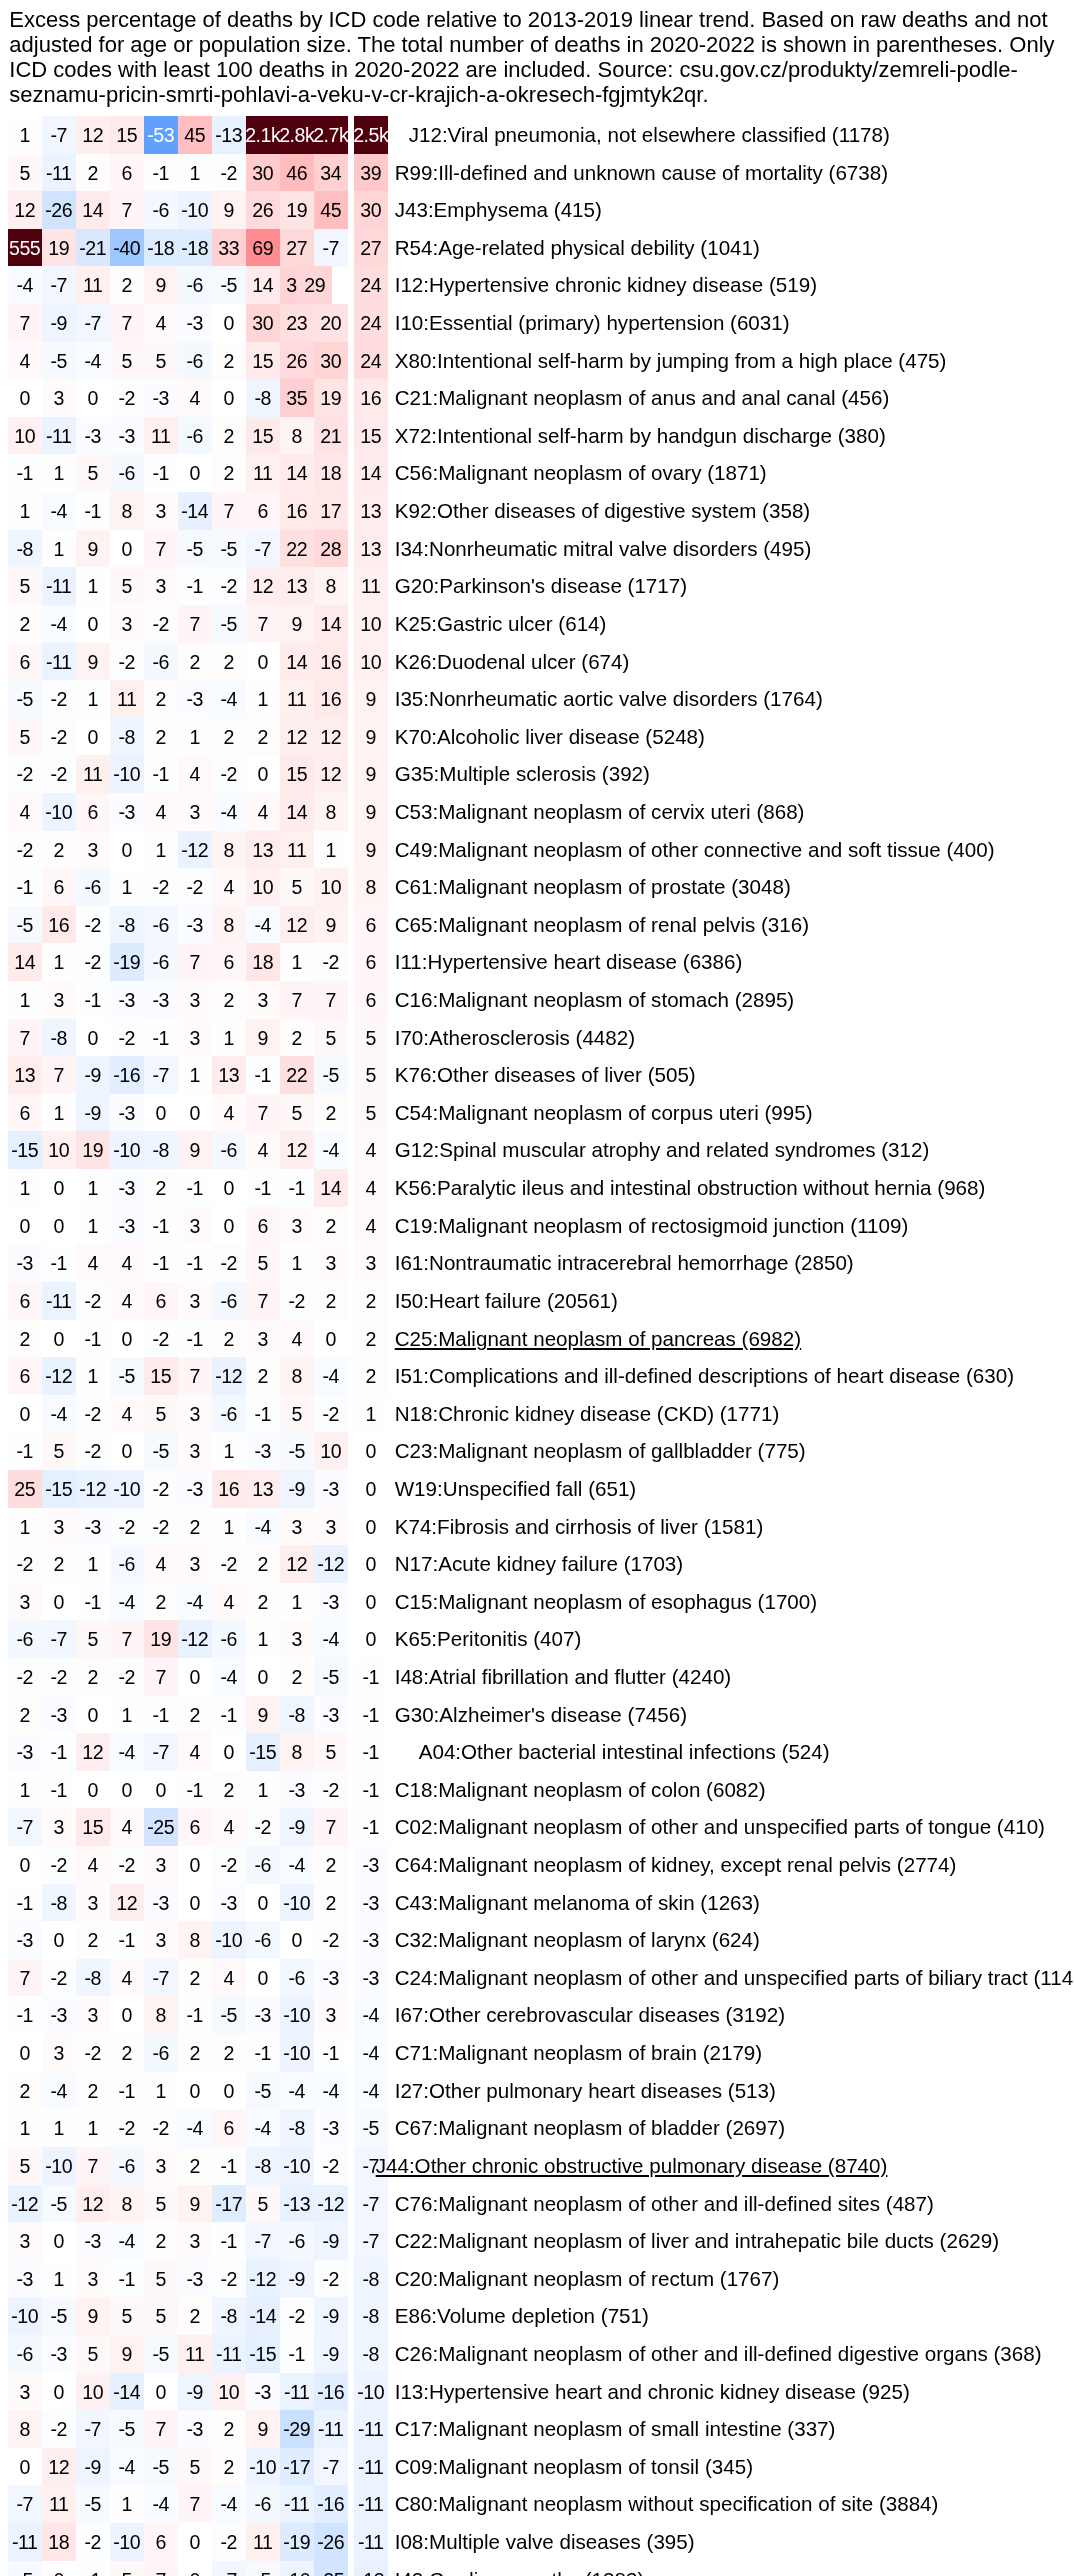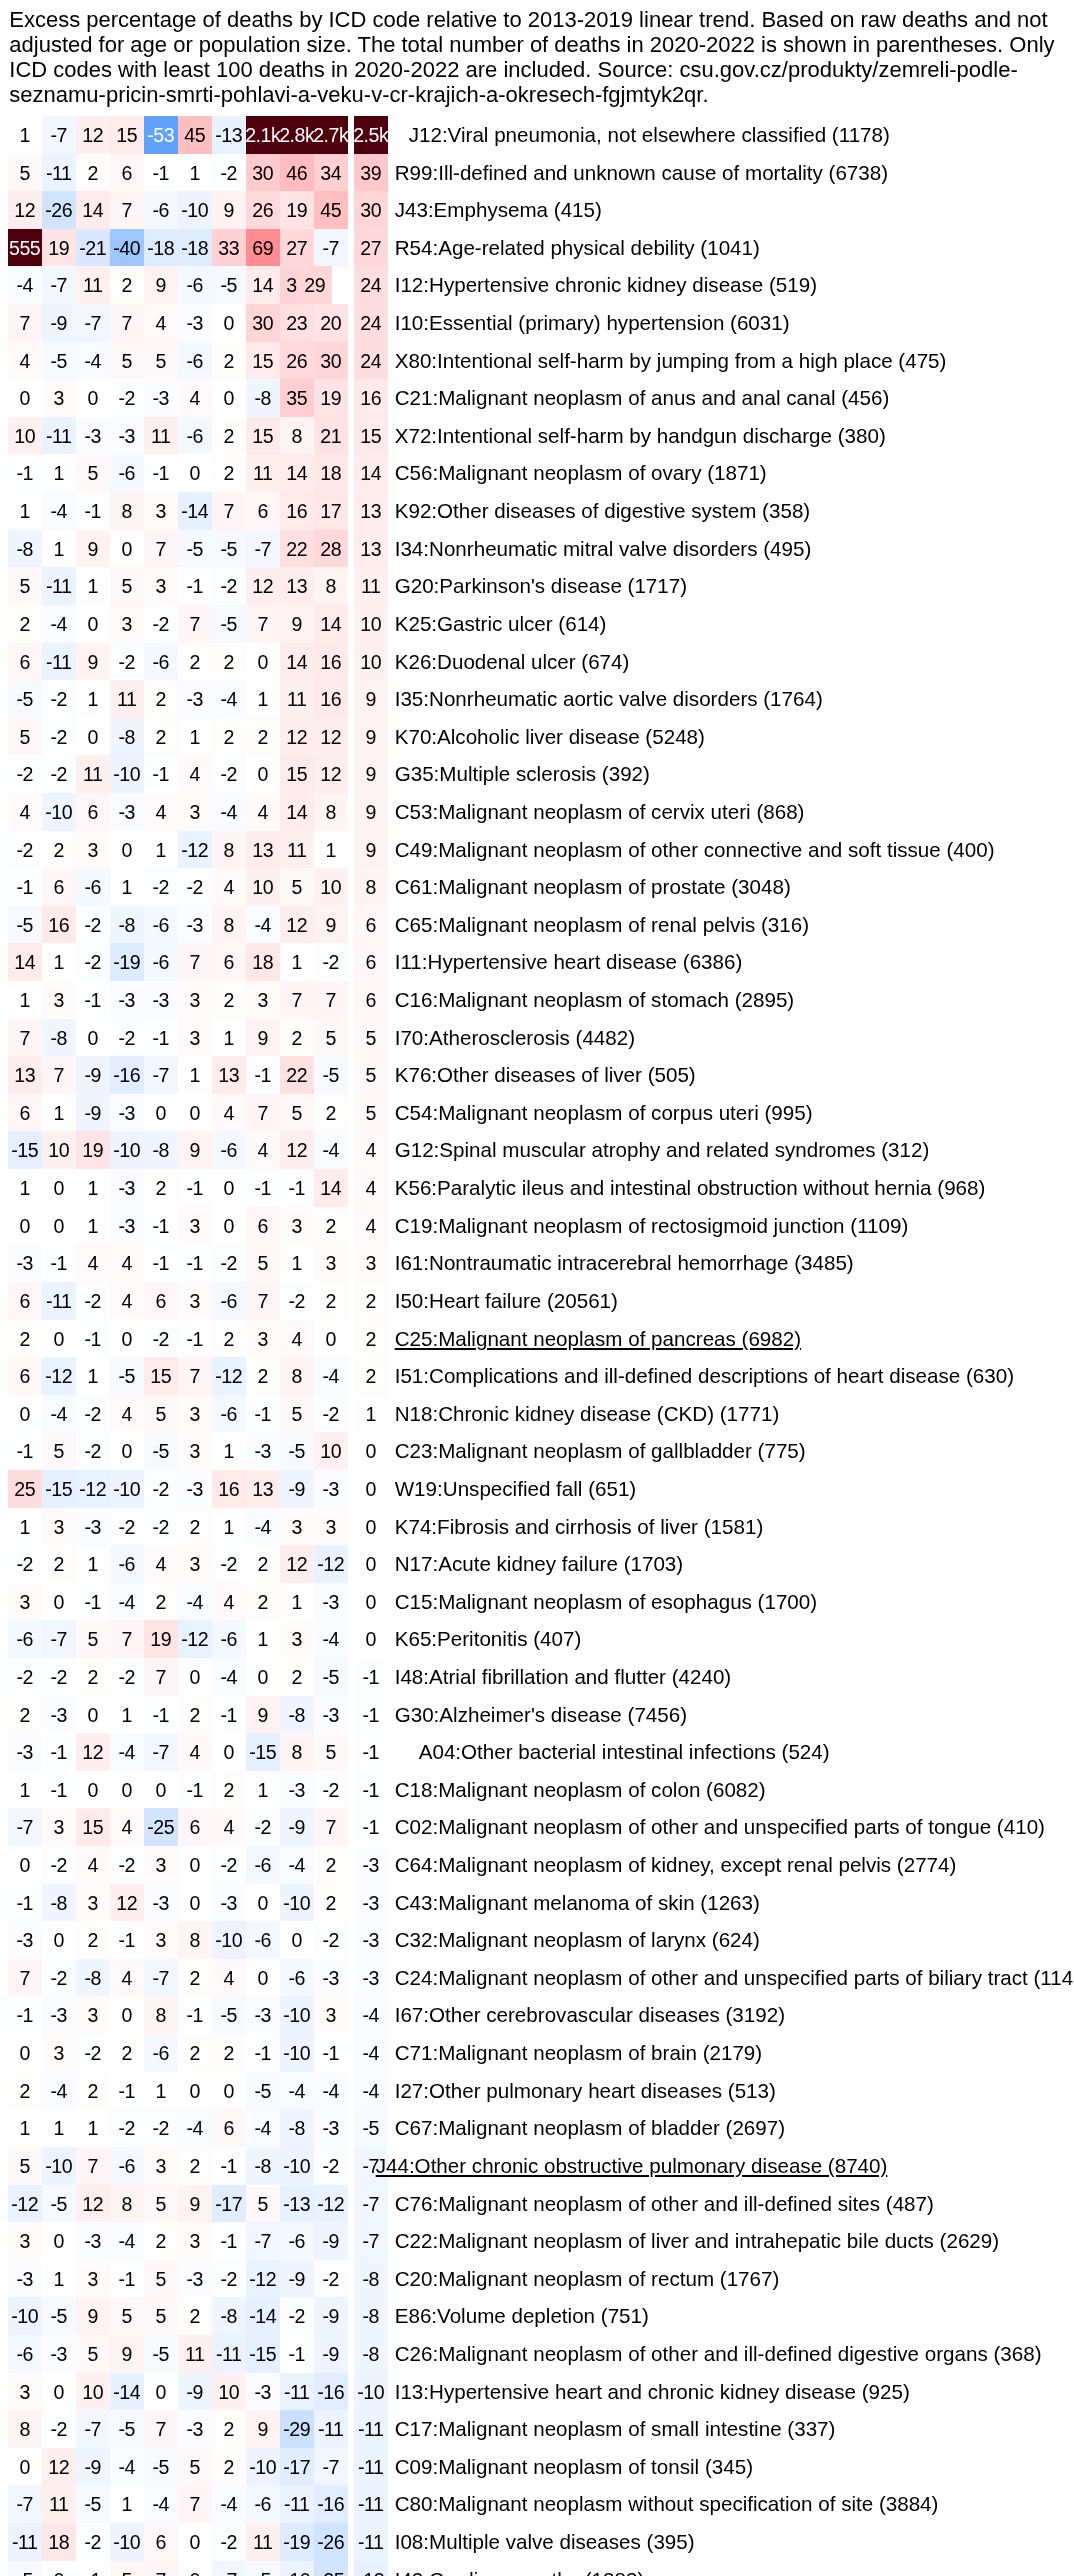--- a/index.html
+++ b/index.html
@@ -446,21 +446,21 @@
       <div class="cell" style="left: 34px; background: rgb(253, 254, 255); color: rgb(0, 0, 0);">-1</div>
       <div class="cell" style="left: 68px; background: rgb(255, 249, 250); color: rgb(0, 0, 0);">4</div>
       <div class="cell" style="left: 102px; background: rgb(255, 249, 250); color: rgb(0, 0, 0);">4</div>
       <div class="cell" style="left: 136px; background: rgb(253, 254, 255); color: rgb(0, 0, 0);">-1</div>
       <div class="cell" style="left: 170px; background: rgb(253, 254, 255); color: rgb(0, 0, 0);">-1</div>
       <div class="cell" style="left: 204px; background: rgb(251, 253, 255); color: rgb(0, 0, 0);">-2</div>
       <div class="cell" style="left: 238px; background: rgb(255, 248, 248); color: rgb(0, 0, 0);">5</div>
       <div class="cell" style="left: 272px; background: rgb(255, 254, 254); color: rgb(0, 0, 0);">1</div>
       <div class="cell" style="left: 306px; background: rgb(255, 251, 251); color: rgb(0, 0, 0);">3</div>
       <div class="cell total" style="left: 346px; background: rgb(255, 251, 251); color: rgb(0, 0, 0);">3</div>
-      <div class="label" style="left: 387px;">I61:Nontraumatic intracerebral hemorrhage (3485)</div>
+      <div class="label" style="left: 387px;">I61:Nontraumatic intracerebral hemorrhage (2850)</div>
     </div>
     <div class="row" style="top: 1166px;">
       <div class="cell" style="left: 0px; background: rgb(255, 247, 247); color: rgb(0, 0, 0);">6</div>
       <div class="cell" style="left: 34px; background: rgb(235, 243, 255); color: rgb(0, 0, 0);">-11</div>
       <div class="cell" style="left: 68px; background: rgb(251, 253, 255); color: rgb(0, 0, 0);">-2</div>
       <div class="cell" style="left: 102px; background: rgb(255, 249, 250); color: rgb(0, 0, 0);">4</div>
       <div class="cell" style="left: 136px; background: rgb(255, 247, 247); color: rgb(0, 0, 0);">6</div>
       <div class="cell" style="left: 170px; background: rgb(255, 251, 251); color: rgb(0, 0, 0);">3</div>
       <div class="cell" style="left: 204px; background: rgb(244, 249, 255); color: rgb(0, 0, 0);">-6</div>
       <div class="cell" style="left: 238px; background: rgb(255, 245, 246); color: rgb(0, 0, 0);">7</div>

